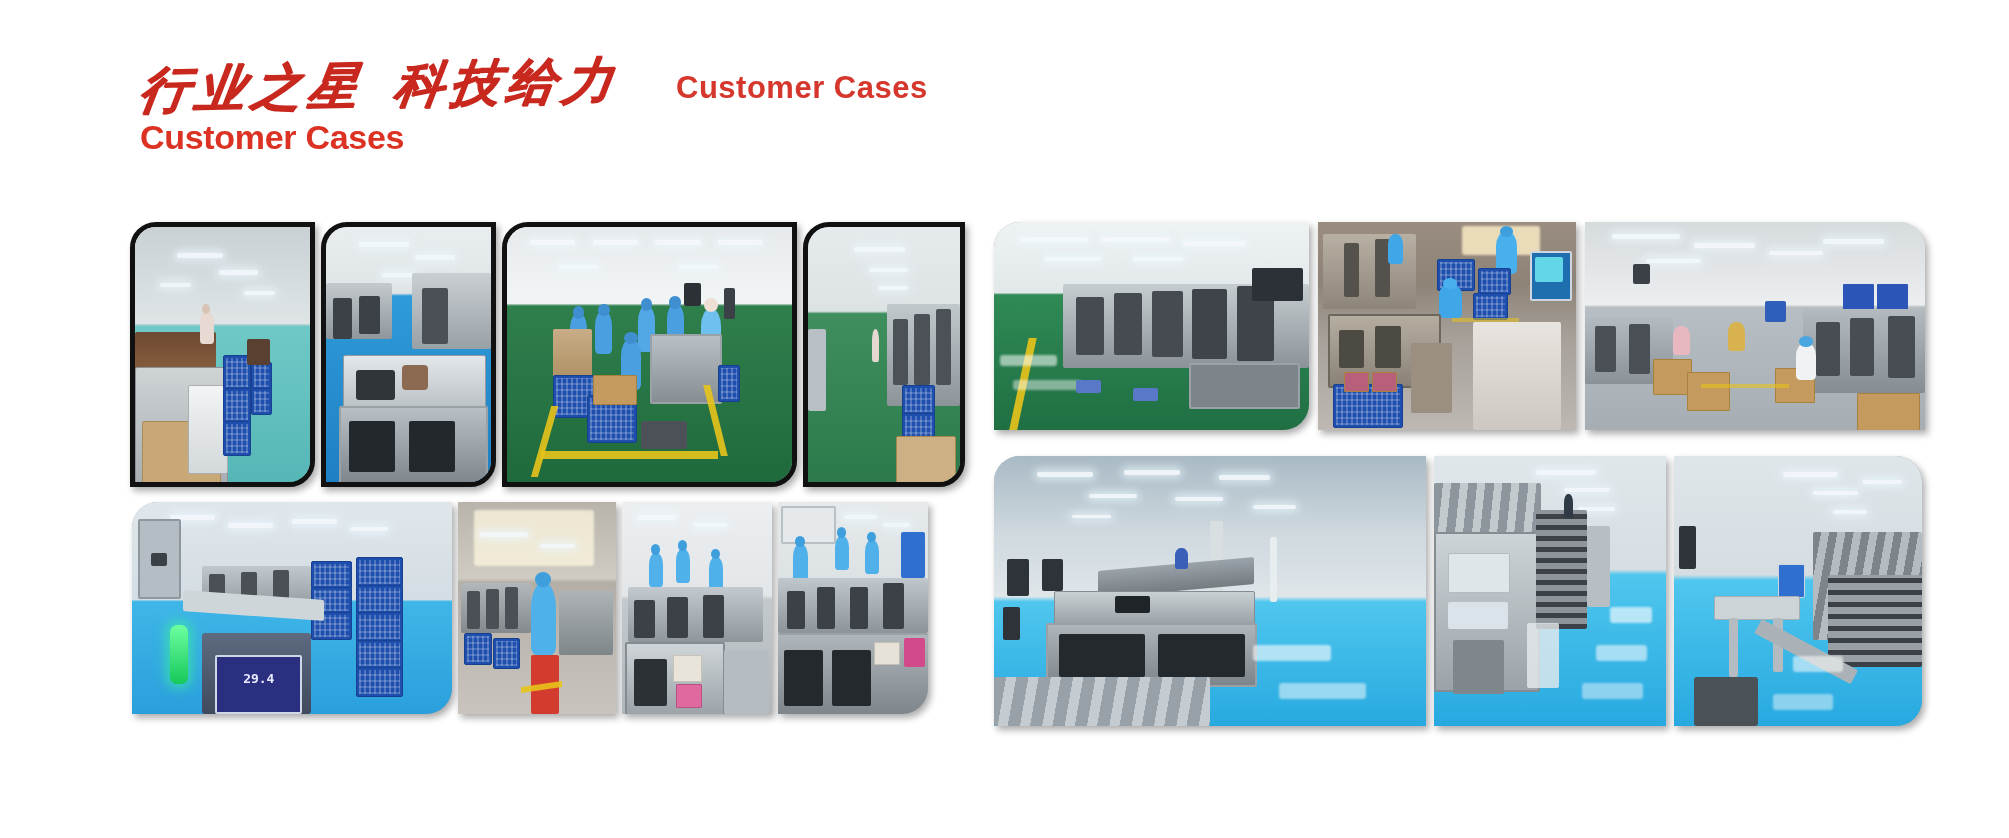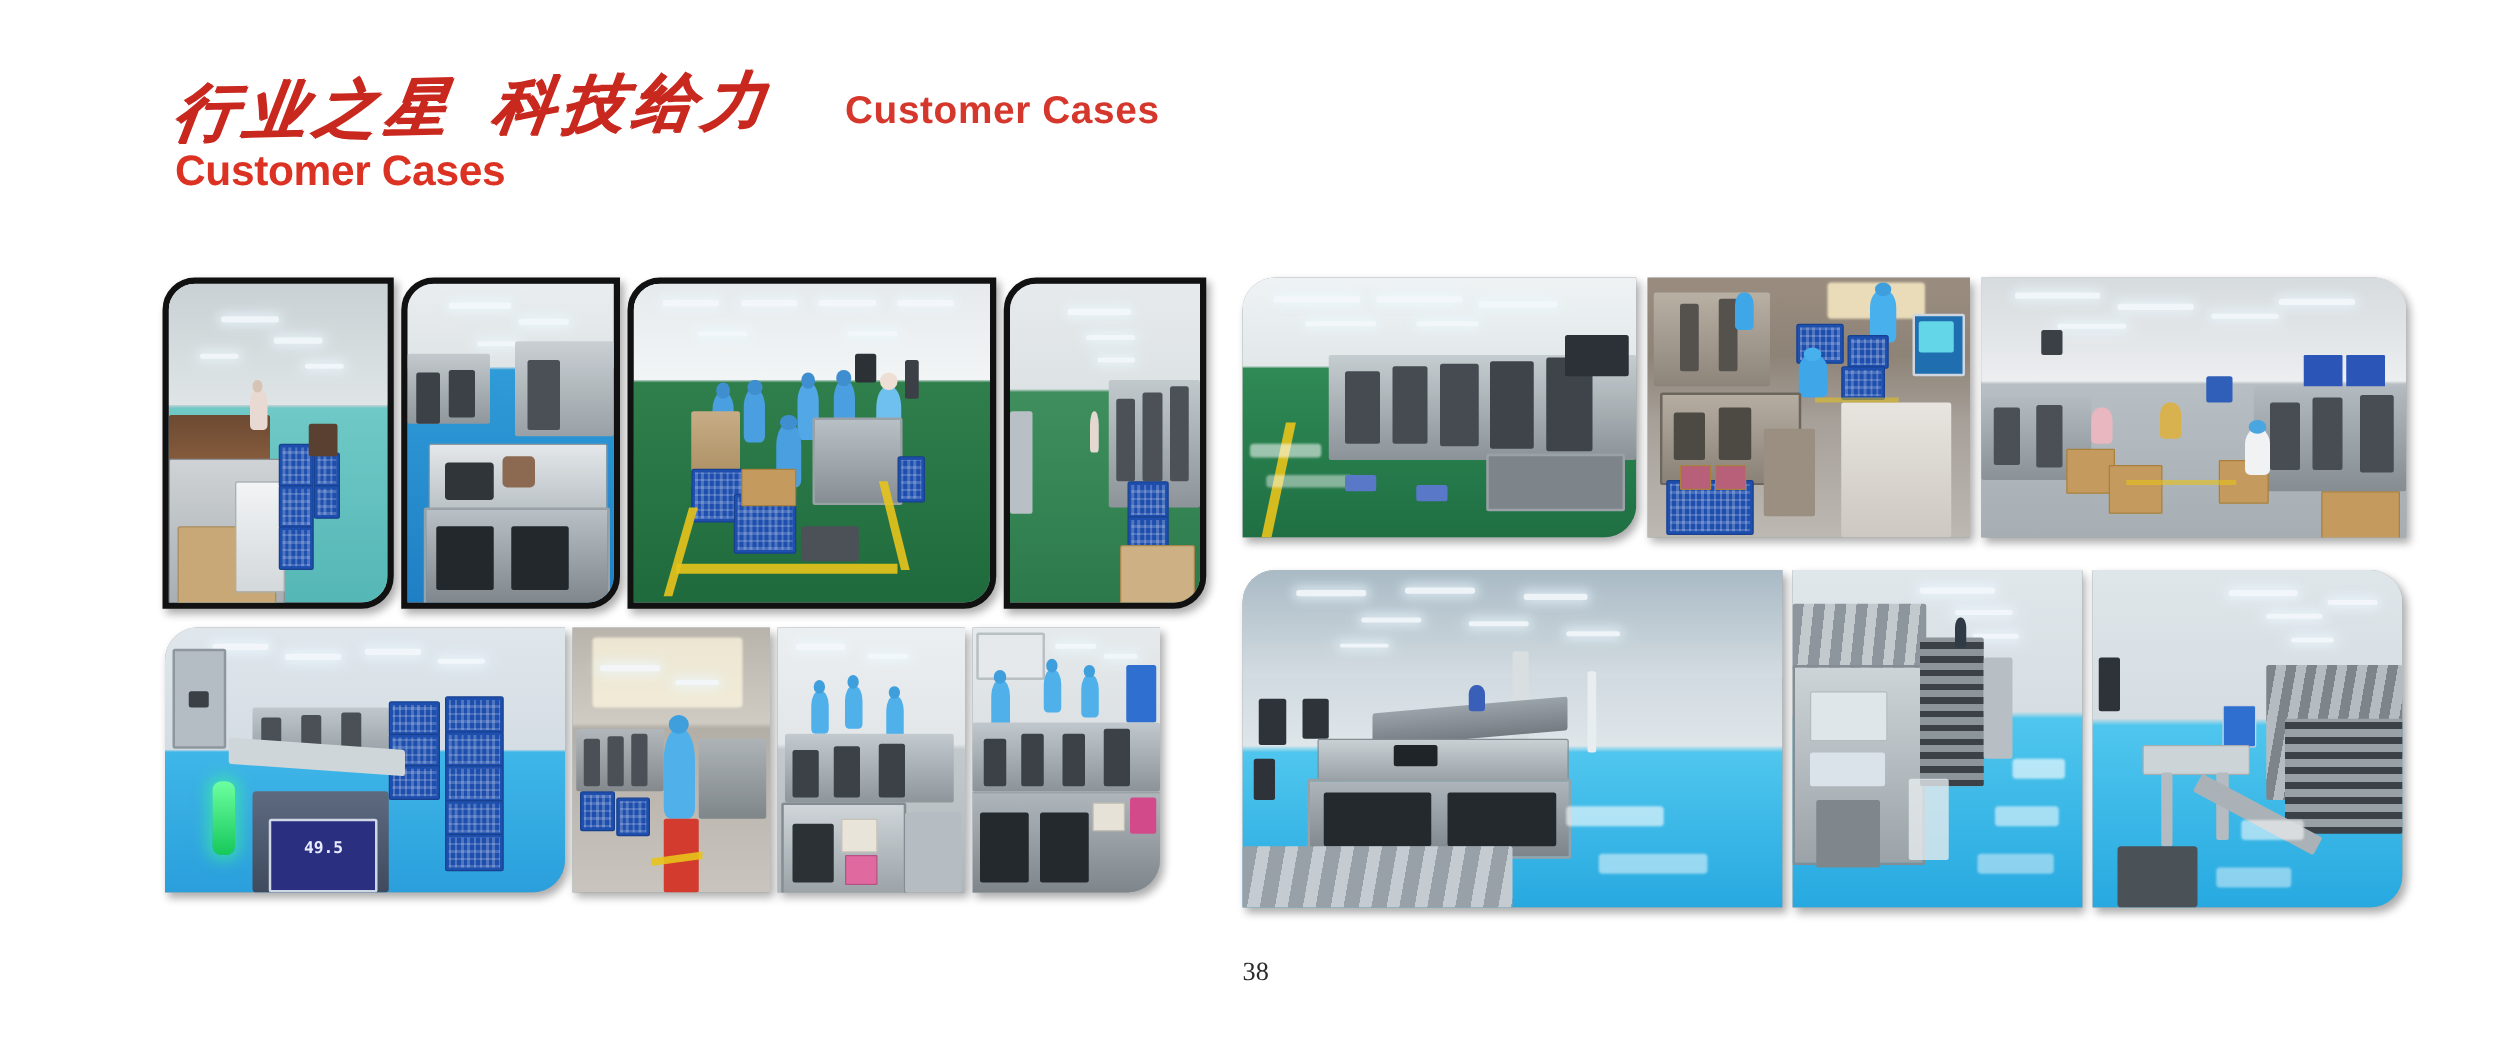--- a/index.html
+++ b/index.html
@@ -294,21 +294,21 @@
         <div class="crate" style="left:56%;top:52%;width:12%;height:12%;"></div>
         <div class="crate" style="left:70%;top:26%;width:14%;height:13%;"></div>
         <div class="crate" style="left:70%;top:39%;width:14%;height:13%;"></div>
         <div class="crate" style="left:70%;top:52%;width:14%;height:13%;"></div>
         <div class="crate" style="left:70%;top:65%;width:14%;height:13%;"></div>
         <div class="crate" style="left:70%;top:78%;width:14%;height:13%;"></div>
         <div class="mach" style="left:16%;top:44%;width:44%;height:10%;background:#cfd6da;transform:skewY(4deg);"></div>
         <div class="gtower" style="left:12%;top:58%;width:5.5%;height:28%;"></div>
         <div class="mach" style="left:22%;top:62%;width:34%;height:38%;background:linear-gradient(180deg,#5d6a80,#3f4a5e);border-radius:3px;"></div>
         <div class="panel" style="left:26%;top:72%;width:26%;height:26%;">
-          <div class="num" style="font-size:13px;">49.5</div>
+          <div class="num" style="font-size:13px;">29.4</div>
         </div>
         <div class="mach" style="left:6%;top:24%;width:5%;height:6%;background:#3a4045;"></div>
       </div>
     </div>
 
     <div class="ph" style="width:158px;height:212px;">
       <div class="scene" style="background:linear-gradient(180deg,#b9b4ab 0%,#cfcbc3 36%,#b3aea6 38%,#c9c5be 100%);">
         <div class="glow" style="left:10%;top:4%;width:76%;height:26%;background:rgba(255,248,225,.72);"></div>
         <div class="lamp" style="left:14%;top:14%;width:30%;height:5px;"></div>
         <div class="lamp" style="left:52%;top:20%;width:22%;height:4px;"></div>
@@ -443,15 +443,14 @@
         <div class="mach" style="left:22%;top:60%;width:4%;height:22%;background:#b4bcc1;"></div>
         <div class="mach" style="left:40%;top:60%;width:4%;height:20%;background:#b4bcc1;"></div>
         <div class="mach" style="left:34%;top:60%;width:44%;height:6%;background:#aab2b7;transform:rotate(28deg);transform-origin:left center;"></div>
         <div class="mach" style="left:8%;top:82%;width:26%;height:18%;background:#4a5258;border-radius:3px;"></div>
         <div class="glow" style="left:48%;top:74%;width:20%;height:6%;background:rgba(255,255,255,.55);"></div>
         <div class="glow" style="left:40%;top:88%;width:24%;height:6%;background:rgba(255,255,255,.45);"></div>
       </div>
     </div>
   </div>
 
-  <div class="pageno">38</div>
 
 </div>
 
 </body></html>

